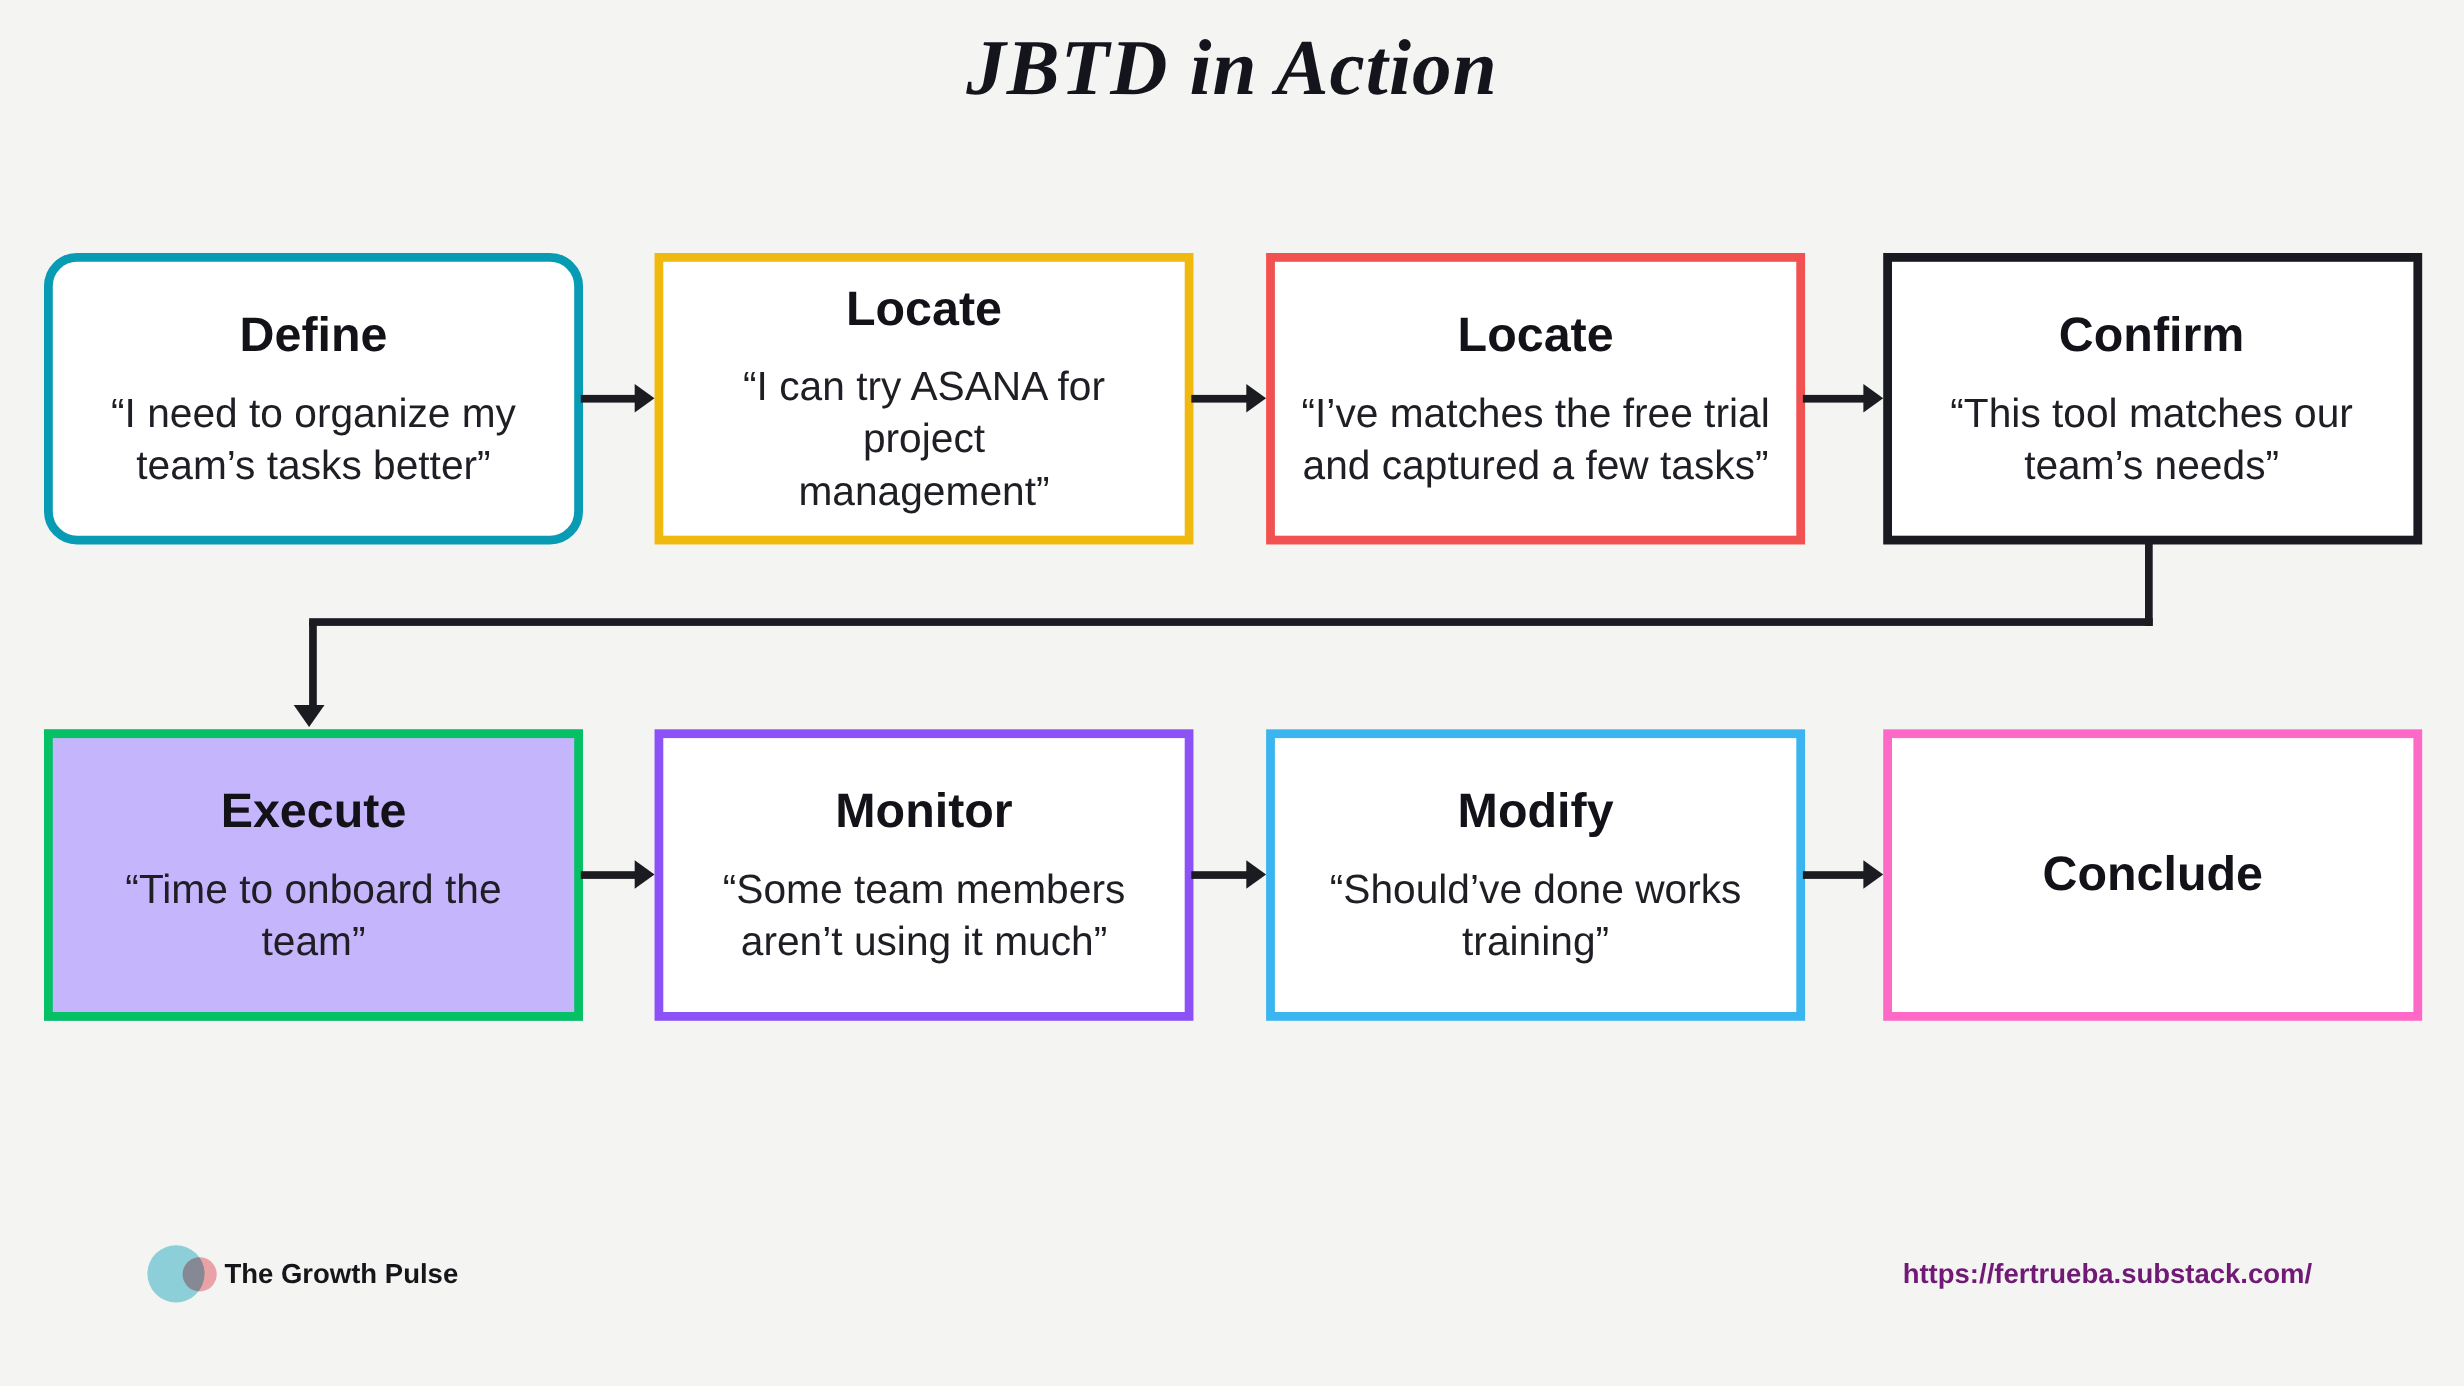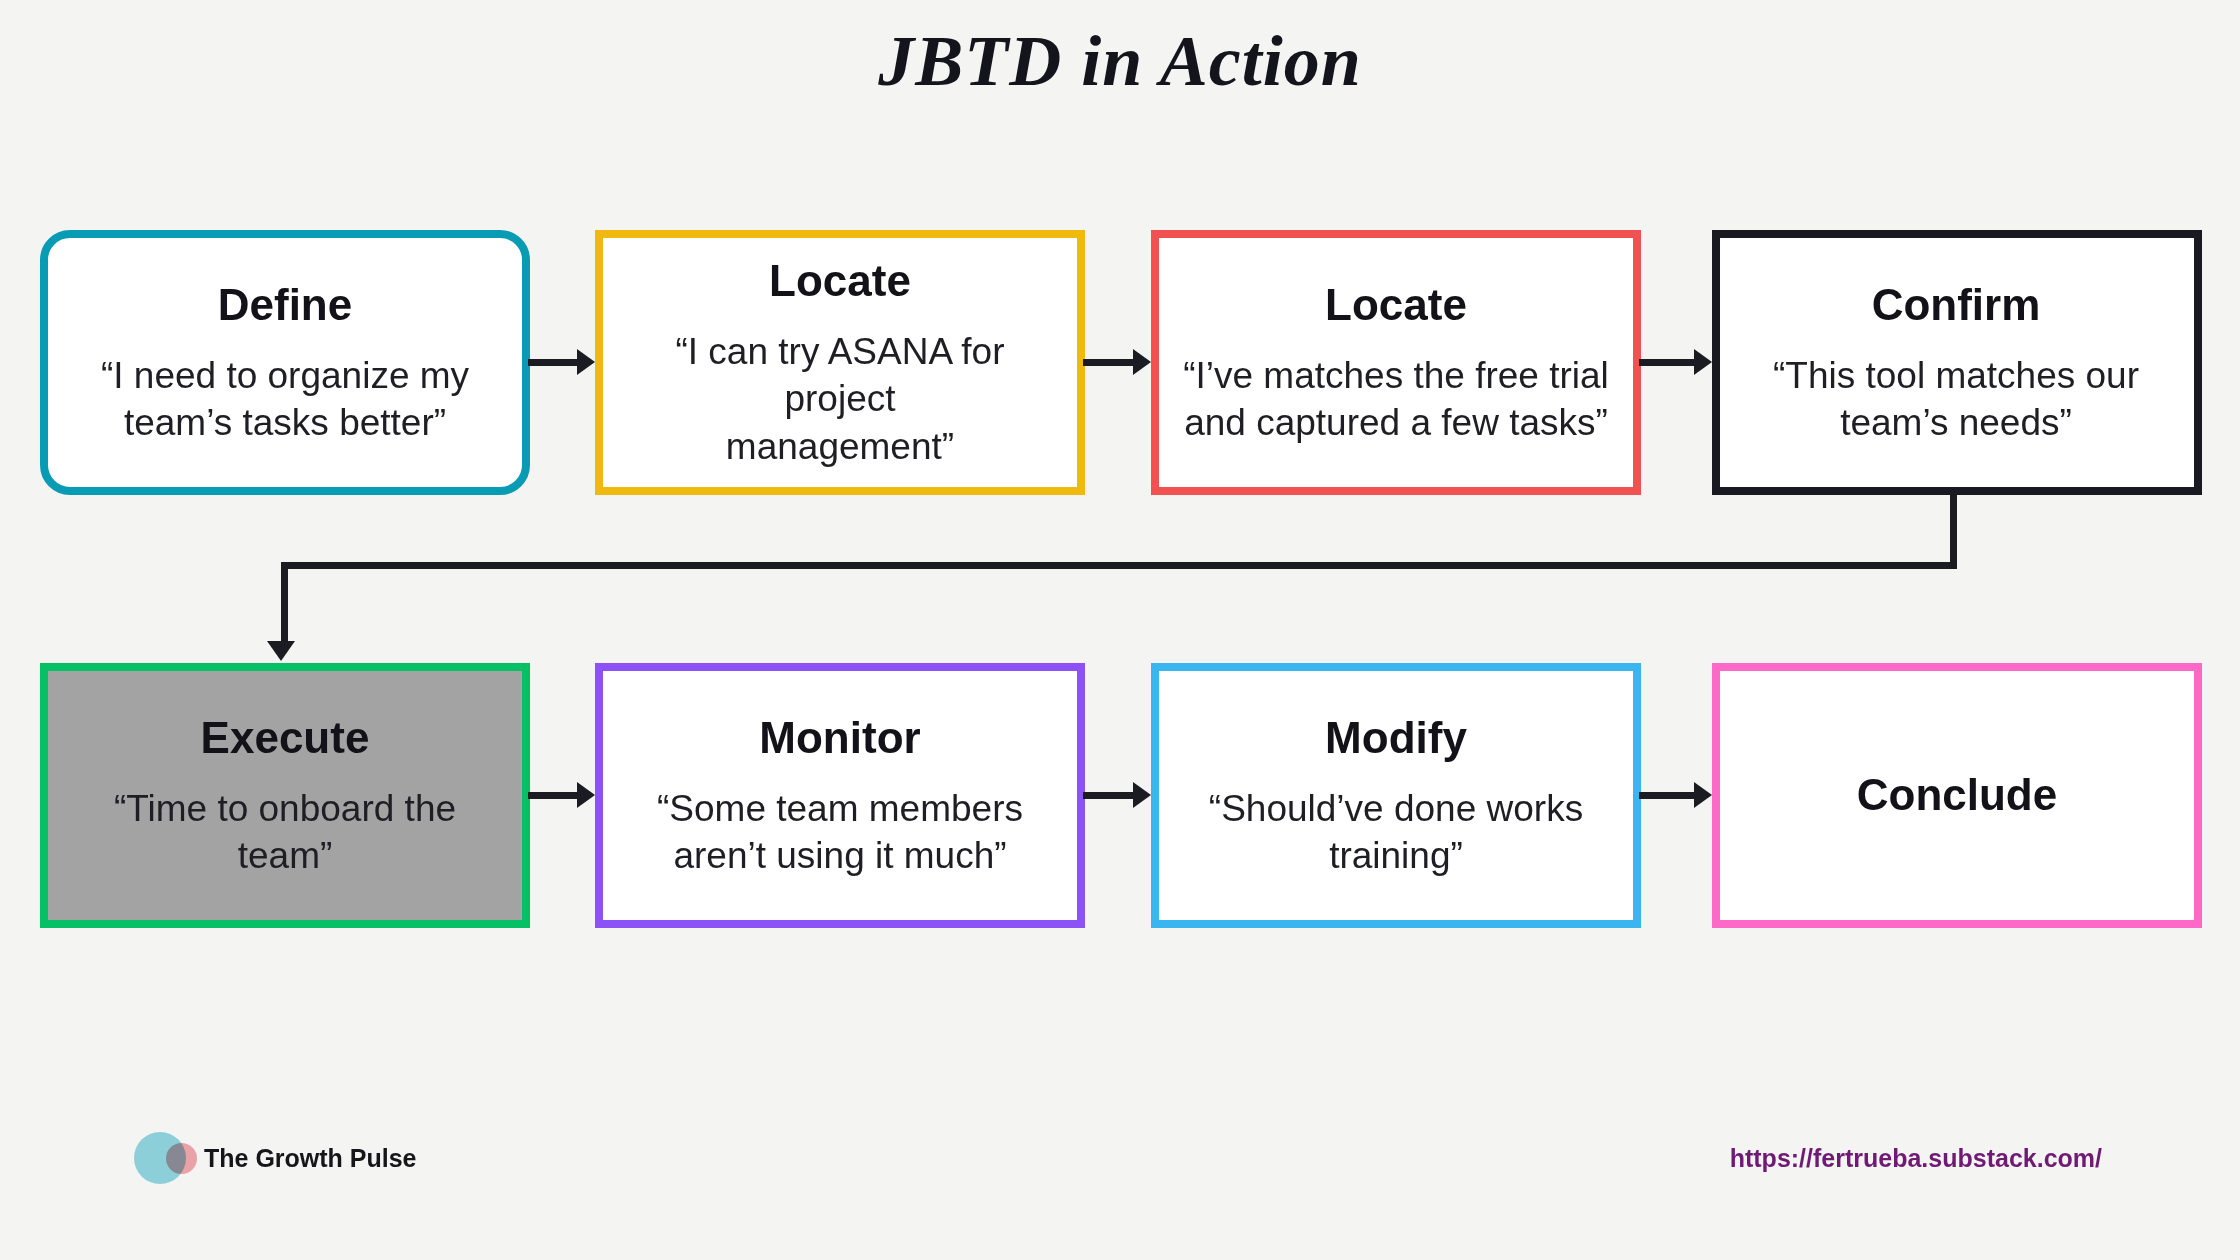--- a/index.html
+++ b/index.html
@@ -95,21 +95,21 @@
     <div class="step-quote">“I’ve matches the free trial
 and captured a few tasks”</div>
   </div>
 
   <div class="step" id="step-confirm" style="border-color: rgb(25, 25, 34); background-color: rgb(255, 255, 255); padding-left: 12px;">
     <div class="step-name">Confirm</div>
     <div class="step-quote">“This tool matches our
 team’s needs”</div>
   </div>
 
-  <div class="step" id="step-execute" style="border-color: rgb(5, 192, 101); background-color: #a3a3a3;">
+  <div class="step" id="step-execute" style="border-color: rgb(5, 192, 101); background-color: #c4b5fd;">
     <div class="step-name">Execute</div>
     <div class="step-quote">“Time to onboard the team”</div>
   </div>
 
   <div class="step" id="step-monitor" style="border-color: rgb(140, 82, 245); background-color: rgb(255, 255, 255);">
     <div class="step-name">Monitor</div>
     <div class="step-quote">“Some team members
 aren’t using it much”</div>
   </div>
 

